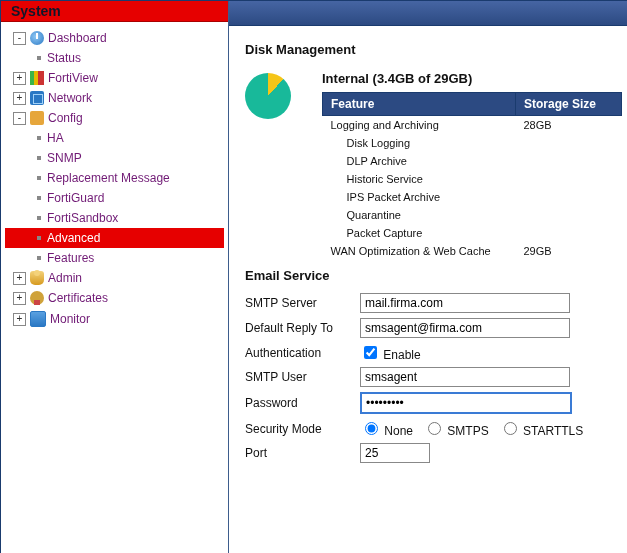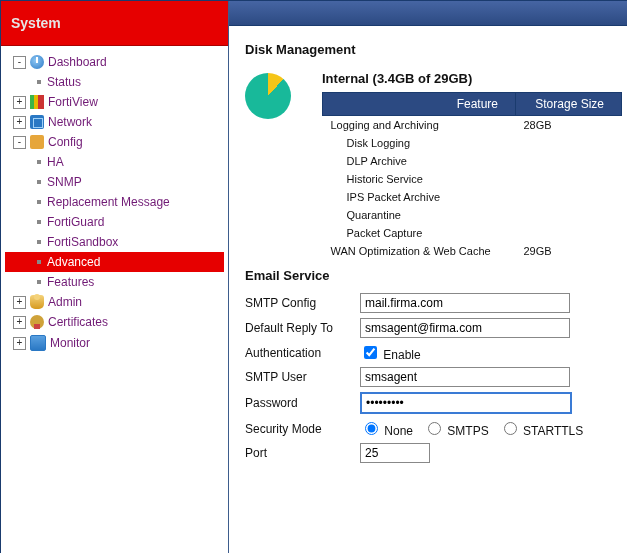--- a/index.html
+++ b/index.html
@@ -1,18 +1,18 @@
 <!DOCTYPE html>
 <html><head>
 <meta charset="utf-8">
 <style>
 html,body{margin:0;padding:0;font-family:Arial,Helvetica,sans-serif;font-size:12px;color:#111;background:#fff}
 .app{display:flex;width:627px;height:553px;border:1px solid #1a3b6e}
 .sidebar{width:227px;background:#fff;border-right:1px solid #3d5c8c;display:flex;flex-direction:column}
-.sidebar-header{background:#e60000;color:#e5e5e5;font-weight:bold;font-size:14px;padding:14px 10px;border-bottom:1px solid #a00}
+.sidebar-header{background:#e60000;color:#0f172a;font-weight:bold;font-size:14px;padding:2px 10px;border-bottom:1px solid #a00}
 .tree{padding:6px 4px 6px 4px}
 .tree-row{display:flex;align-items:center;padding:3px 0;white-space:nowrap}
 .tree-row.selected{background:#e60000;color:#fff}
 .tree-row.selected .label{color:#fff}
 .indent{display:inline-block;height:1px}
 .exp-box{width:11px;height:11px;border:1px solid #888;font-size:10px;line-height:9px;text-align:center;margin-right:4px;color:#333;background:#fff;flex:none}
 .bullet{width:4px;height:4px;background:#888;border-radius:0;margin:0 6px 0 2px;flex:none}
 .label{cursor:pointer;color:#701a75}
 .ico{width:14px;height:14px;margin-right:4px;flex:none;display:inline-block}
 .ico-dashboard{border-radius:50%;background:radial-gradient(circle at 40% 40%,#8ec7f4,#2a78c4);position:relative}
@@ -28,21 +28,21 @@
 .ico-monitor{background:linear-gradient(#5aa0e0,#2a78c4);border:1px solid #2a78c4;border-radius:2px}
 
 .content{flex:1;overflow:hidden;background:#fff;display:flex;flex-direction:column}
 .content-headerbar{height:24px;background:linear-gradient(#4665a3,#2c4a82);border-bottom:1px solid #1a3b6e}
 .content-body{padding:10px 16px;overflow:auto;flex:1}
 h3.section{font-size:13px;font-weight:bold;margin:6px 0 10px 0}
 .disk-block{display:flex;align-items:flex-start;gap:31px;margin-bottom:8px}
 .pie{width:46px;height:46px;border-radius:50%;background:conic-gradient(#f5c518 0 42deg,#18b99a 42deg 360deg);flex:none;margin-top:6px}
 .disk-title{font-weight:bold;font-size:13px;margin:4px 0 6px 0}
 .tbl{border-collapse:collapse;width:300px}
-.tbl th{background:#2c4a82;color:#fff;font-weight:normal;text-align:right;padding:4px 17px;font-size:12px;border:1px solid #1a3b6e}
+.tbl th{background:#2c4a82;color:#fff;font-weight:bold;text-align:left;padding:4px 8px;font-size:12px;border:1px solid #1a3b6e}
 .tbl td{padding:3px 8px;font-size:11px}
 .tbl td.indent1{padding-left:24px}
 .tbl td.size{text-align:left;width:90px}
 .form-row{display:flex;align-items:center;margin:5px 0}
 .form-label{width:115px}
 .form-field input[type=text],.form-field input[type=password]{width:200px;border:1px solid #888;padding:2px 4px;font-size:12px;font-family:inherit}
 .form-field input.short{width:60px}
 .form-field input.focused{border:2px solid #3a7bd5;outline:none}
 .radio-group label{margin-right:10px}
 </style>
@@ -188,21 +188,21 @@
                   <td class="size">29GB</td>
                 </tr>
               </tbody>
           </table>
         </div>
       </div>
 
       <h3 class="section">Email Service</h3>
 
       <div class="form-row">
-        <div class="form-label">SMTP Config</div>
+        <div class="form-label">SMTP Server</div>
         <div class="form-field"><input type="text" value="mail.firma.com" style=""></div>
       </div>
 
       <div class="form-row">
         <div class="form-label">Default Reply To</div>
         <div class="form-field"><input type="text" value="smsagent@firma.com" style=""></div>
       </div>
 
       <div class="form-row">
         <div class="form-label">Authentication</div>

